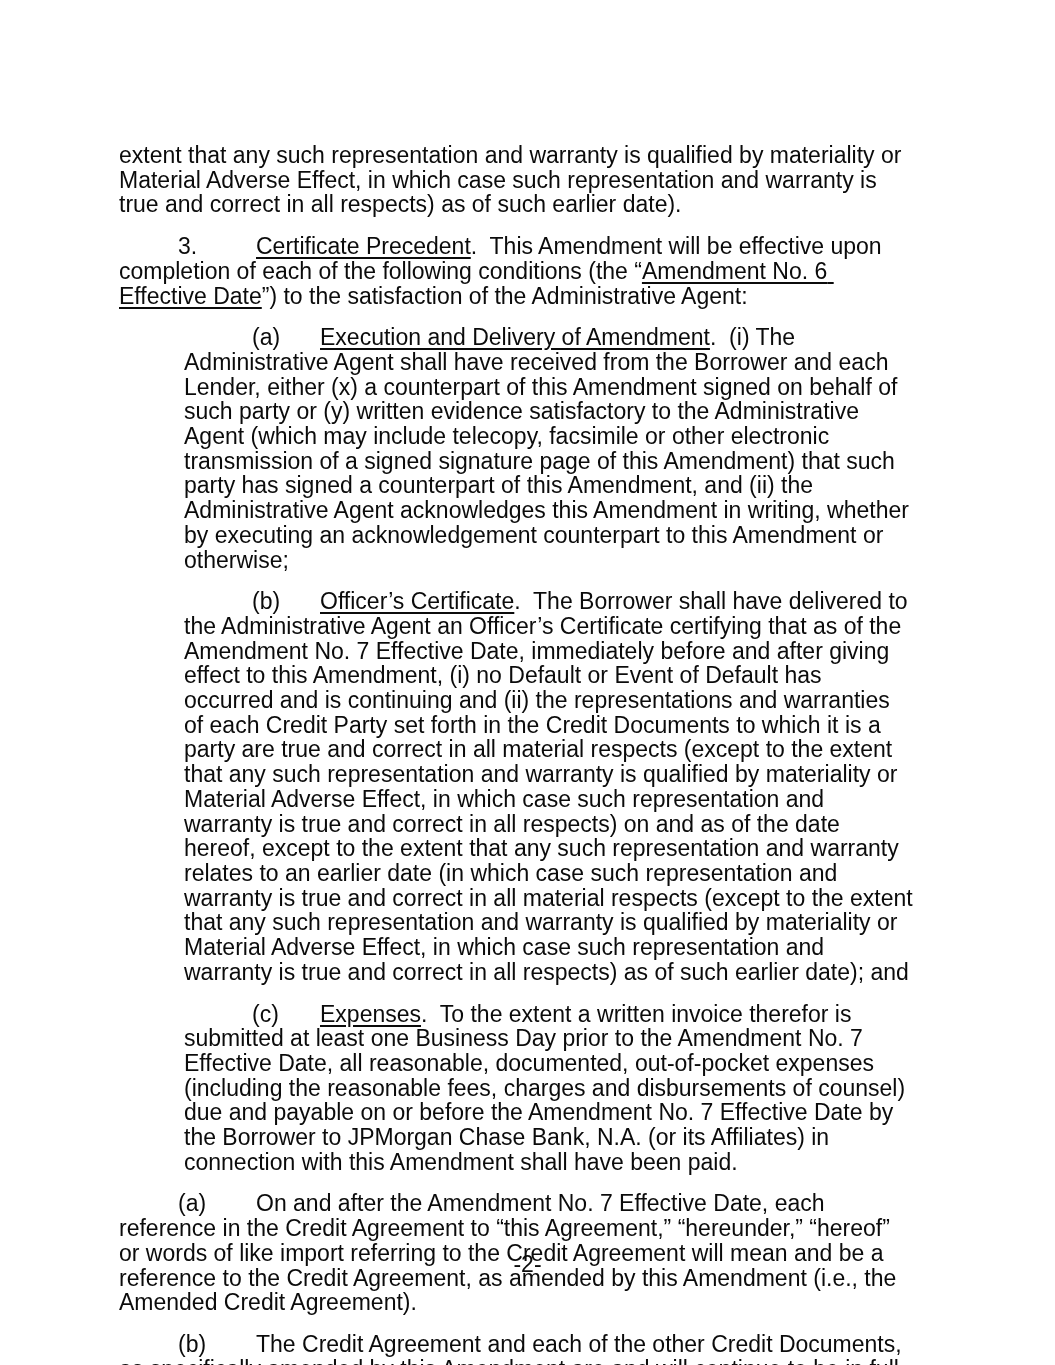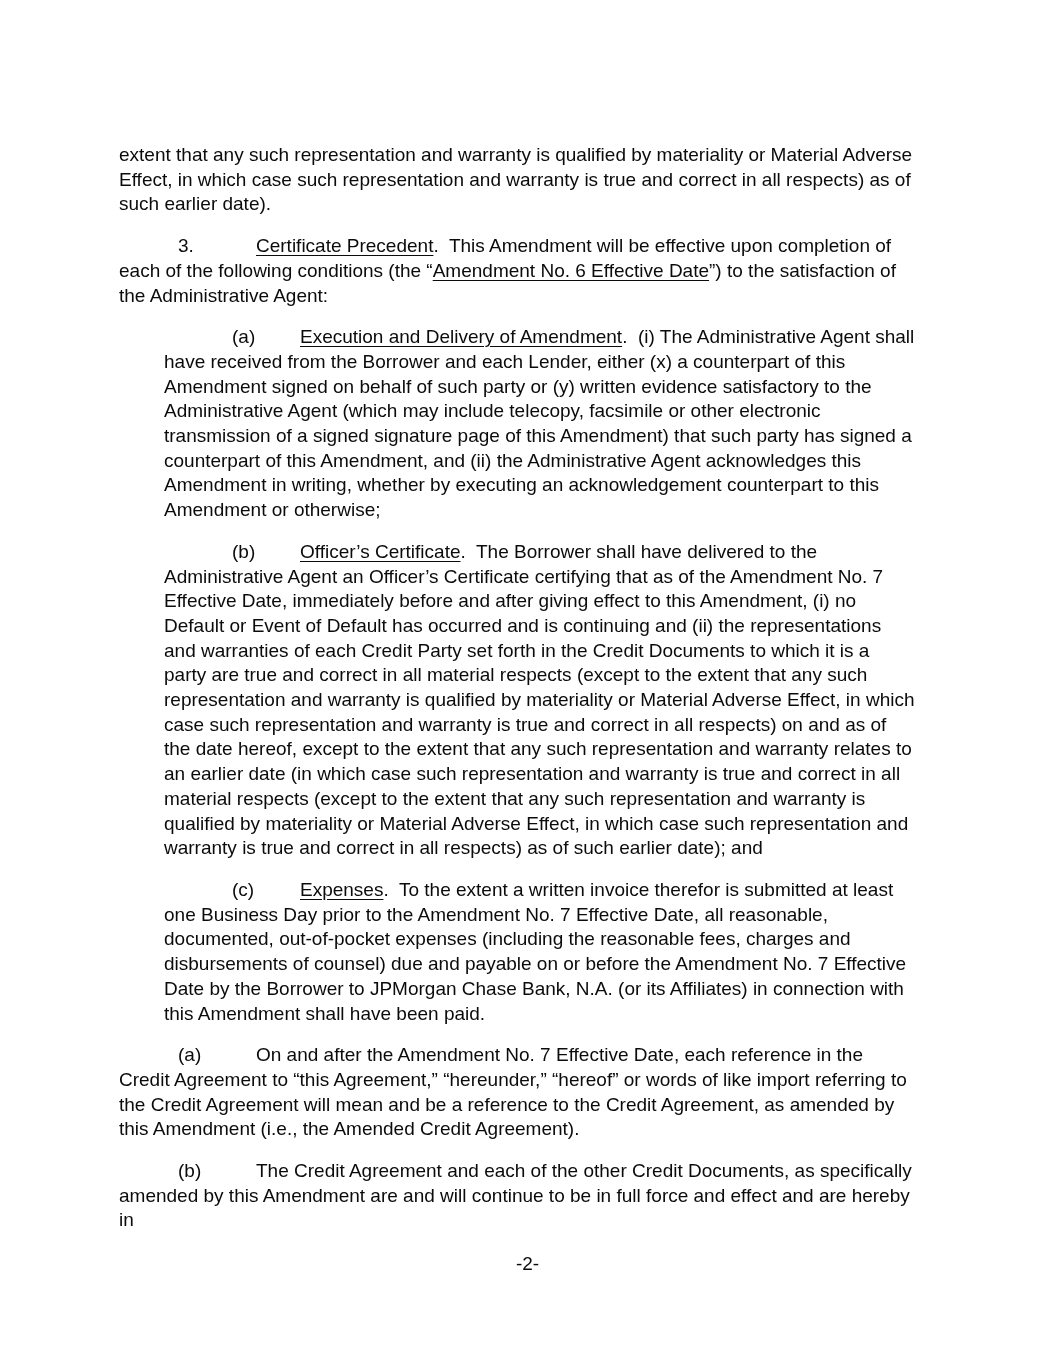--- a/index.html
+++ b/index.html
@@ -7,40 +7,40 @@
     padding: 0;
     background: #e8e8e8;
   }
   .page {
     position: relative;
     width: 1055px;
     height: 1365px;
     margin: 0 auto;
     background: #ffffff;
     font-family: "Liberation Sans", sans-serif;
-    font-size: 19px;
+    font-size: 23px;
     line-height: 24.7px;
     color: #0b0b0b;
     overflow: hidden;
   }
   .doc {
     position: absolute;
     left: 119px;
     top: 143px;
     width: 796px;
   }
   .para {
     margin: 0 0 17px 0;
     white-space: pre-wrap;
     text-align: left;
   }
   
   .para.l1 { text-indent: 59px; }
   
-  .para.l2 { margin-left: 45px; text-indent: 68px; }
+  .para.l2 { margin-left: 65px; text-indent: 68px; }
   .plabel {
     display: inline-block;
     text-indent: 0;
   }
   .l1 > .plabel { width: 78px; }
   .l2 > .plabel { width: 68px; }
   .u { text-decoration: underline; text-underline-offset: 3px; }
   .footer {
     position: absolute;
     left: 0;

